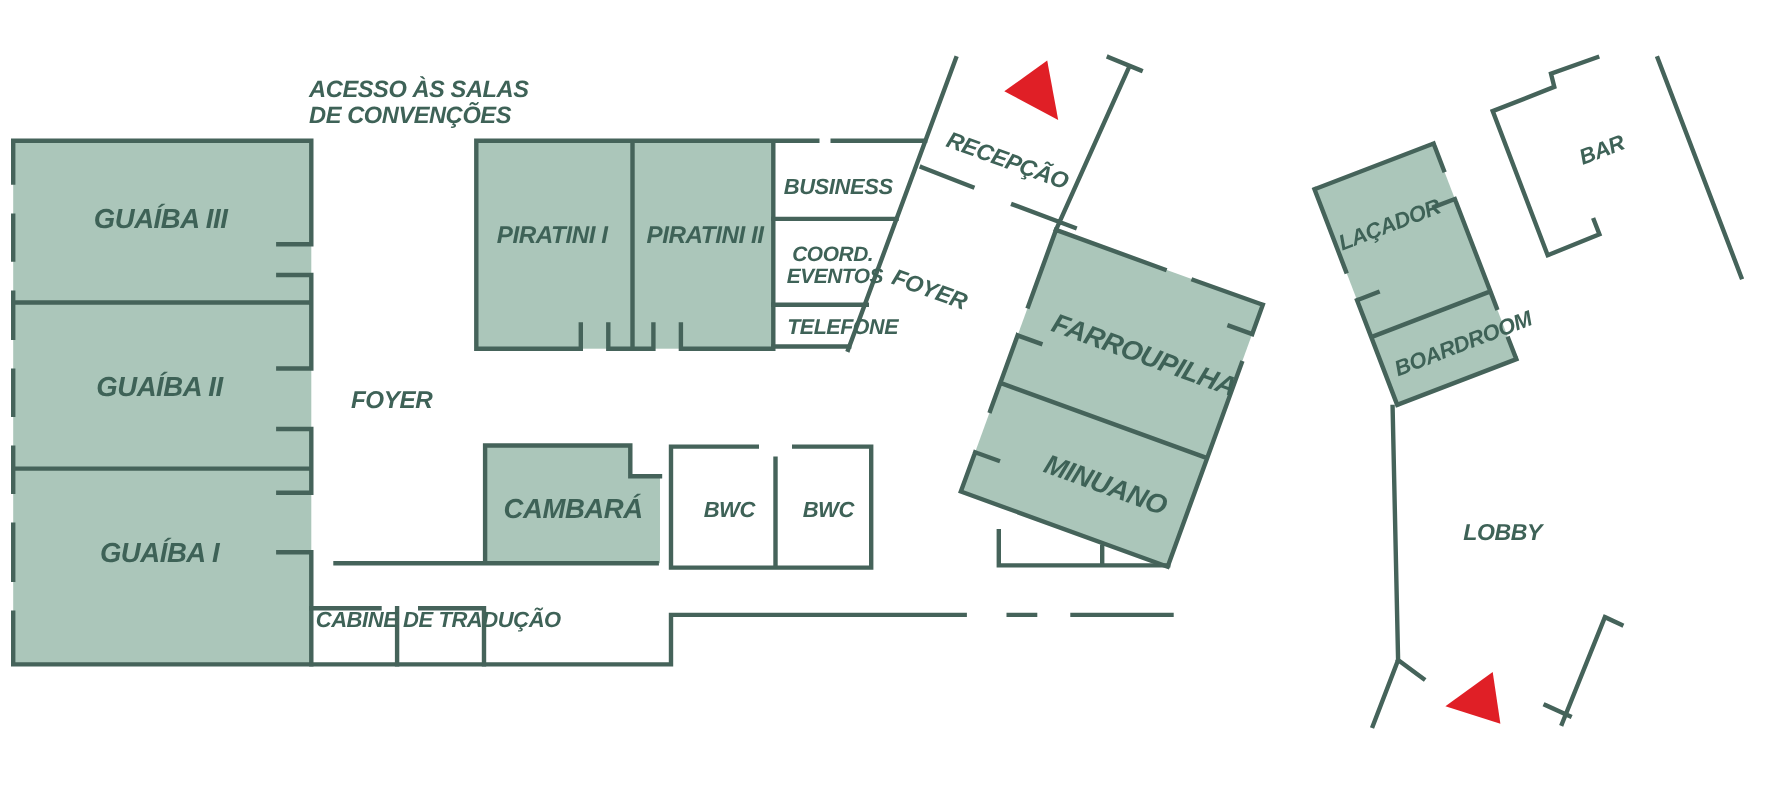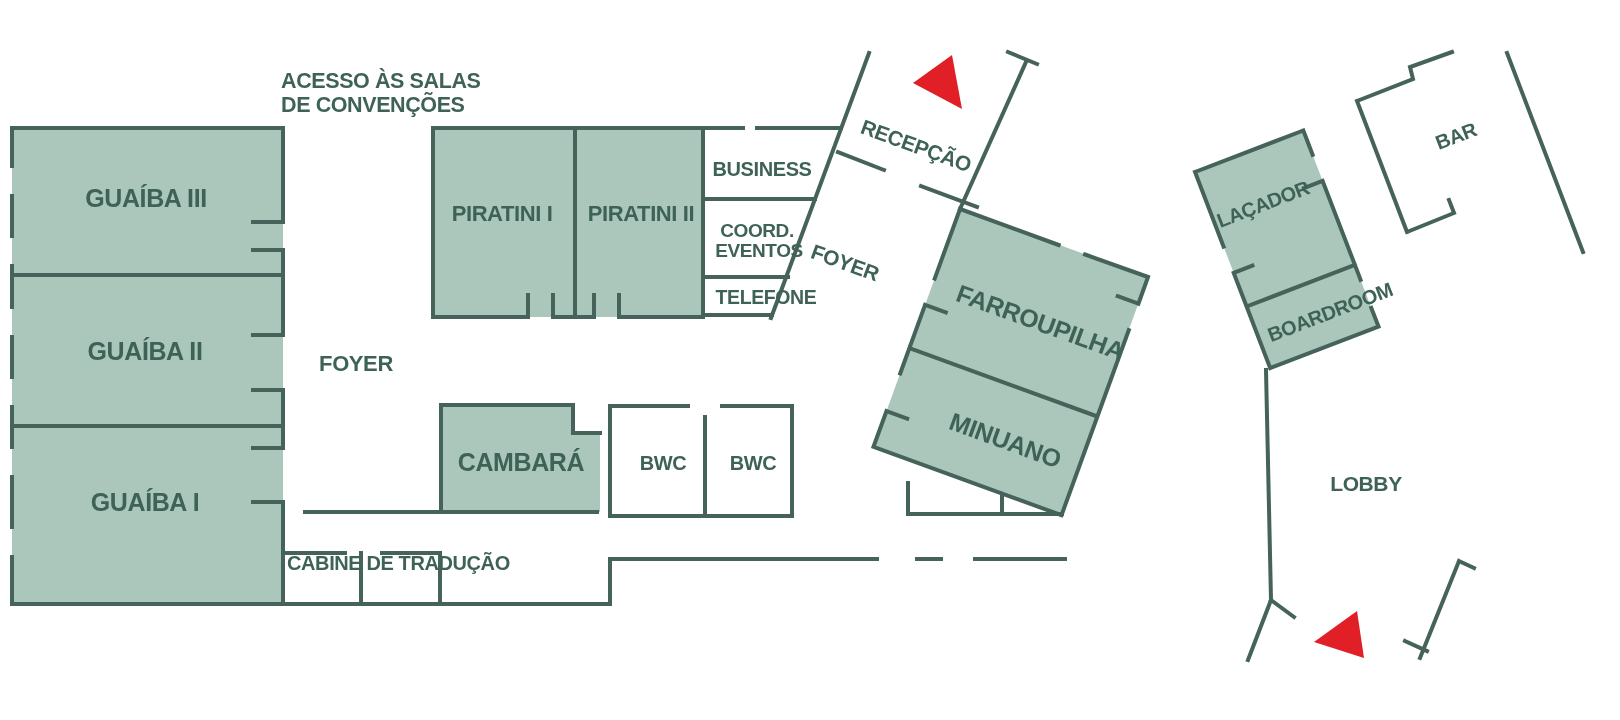--- a/index.html
+++ b/index.html
@@ -1,17 +1,17 @@
 <!DOCTYPE html>
 <html><head>
 <meta charset="utf-8">
 <style>
   html,body{margin:0;padding:0;background:#ffffff;}
   .stage{position:relative;width:1620px;height:720px;background:#ffffff;overflow:hidden;
-         font-family:"Liberation Sans",sans-serif;}
+         font-family:"Liberation Sans",sans-serif;font-style:italic;}
   svg{display:block;}
   text{font-family:"Liberation Sans",sans-serif;font-weight:bold;letter-spacing:-0.4px;}
 </style>
 </head>
 <body>
 
 <div class="stage">
 <svg width="1620" height="720" viewBox="0 0 1620 720">
 
   <g fill="#abc6ba" stroke="none">

